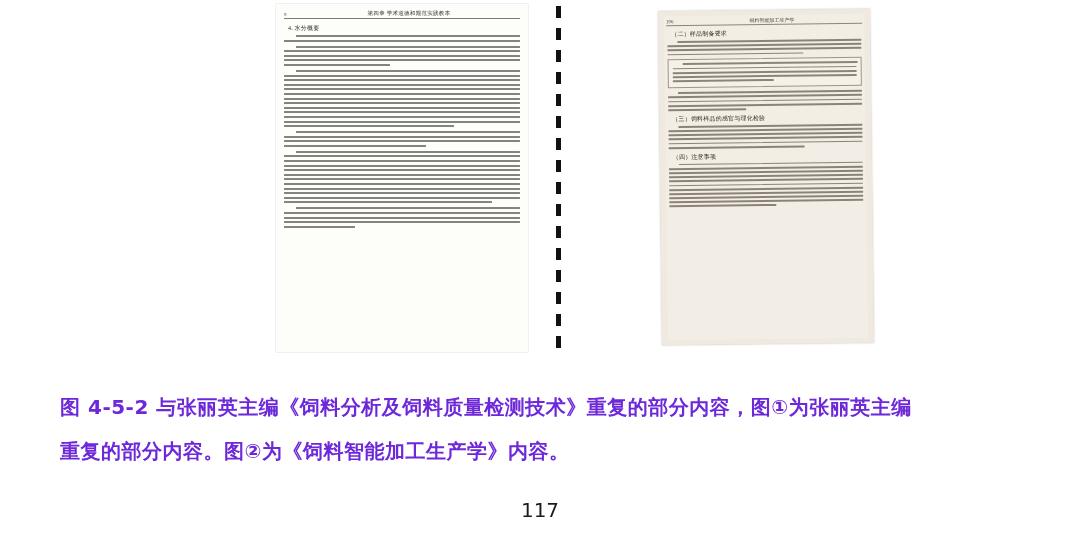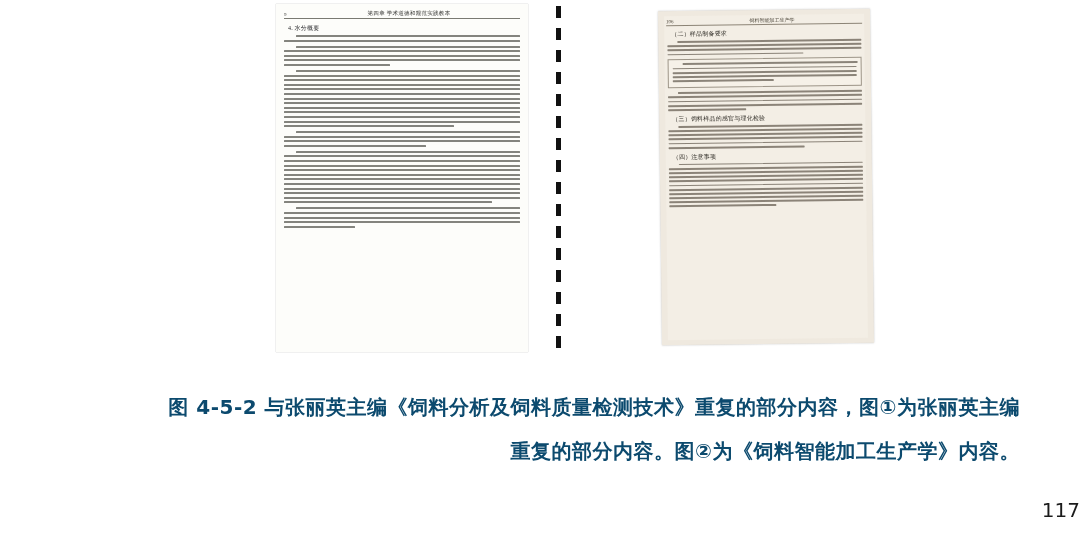--- a/index.html
+++ b/index.html
@@ -177,37 +177,37 @@
   .rline.s70 { width: 70%; }
   .rline.s55 { width: 55%; }
   .rline.s40 { width: 40%; }
 
   
   .caption {
     position: absolute;
     left: 60px;
     top: 385px;
     width: 960px;
-    text-align: right;
+    text-align: left;
     font-family: "DejaVu Sans", sans-serif;
     font-weight: bold;
     font-size: 20px;
     line-height: 44px;
-    color: #0c4a6e;
+    color: #6d28d9;
     letter-spacing: 0.5px;
   }
   .caption .line2 {
     display: block;
   }
   .page-number {
     position: absolute;
     left: 0;
     top: 498px;
     width: 1080px;
-    text-align: right;
+    text-align: center;
     font-family: "DejaVu Sans", sans-serif;
     font-size: 20px;
     color: #1b1b1b;
   }
 </style>
 </head>
 <body>
 
 <div class="page">
 

